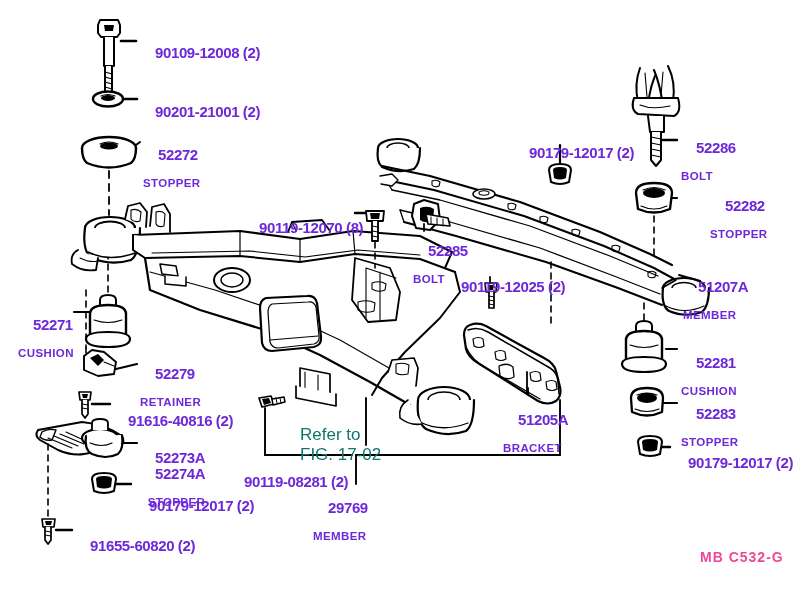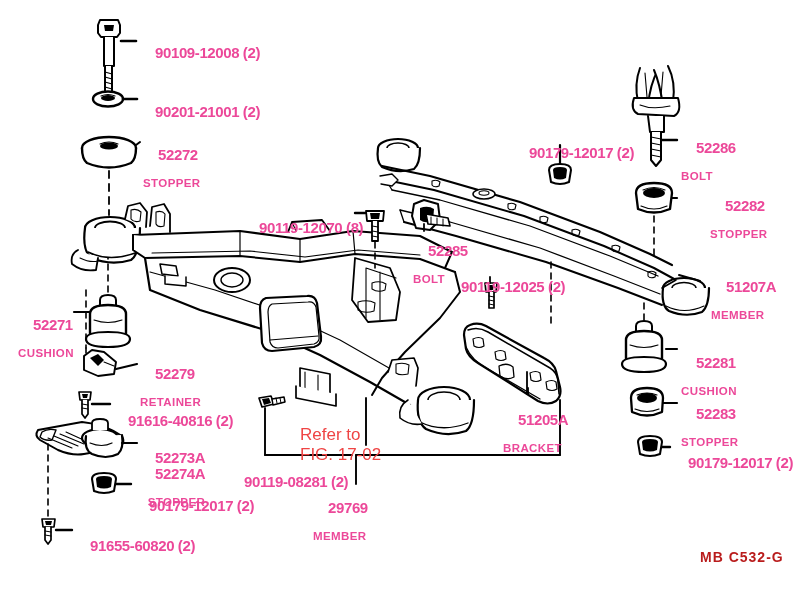--- a/index.html
+++ b/index.html
@@ -6,51 +6,51 @@
   #page{
     position:relative;
     width:800px;height:614px;
     background:#ffffff;
     overflow:hidden;
     font-family:"Liberation Sans","DejaVu Sans",sans-serif;
   }
   #art{position:absolute;left:0;top:0;width:800px;height:614px;}
   .lbl{
     position:absolute;
-    color:#ec4899;
+    color:#6d28d9;
     font-family:"Liberation Sans","DejaVu Sans",sans-serif;
     font-weight:bold;
     font-size:15px;
     line-height:15px;
     letter-spacing:-0.4px;
     white-space:pre;
   }
   .lbl .sub{
     display:block;
     font-size:11.5px;
     line-height:12.5px;
     letter-spacing:0.4px;
     font-weight:bold;
   }
   .refbox{
     position:absolute;
     font-size:17px;
     font-weight:normal;
     line-height:20px;
     letter-spacing:0px;
-    color:#ef4444;
+    color:#0f766e;
     font-family:"Liberation Sans","DejaVu Sans",sans-serif;
     white-space:pre;
   }
   .code{
     position:absolute;
     font-size:14px;
     font-weight:bold;
     letter-spacing:1px;
-    color:#b91c1c;
+    color:#ec4899;
   }
 </style>
 </head>
 <body>
 
 <div id="page">
 
   <svg id="art" viewBox="0 0 800 614" xmlns="http://www.w3.org/2000/svg">
     <rect x="0" y="0" width="800" height="614" fill="#ffffff"></rect>
 
@@ -370,21 +370,21 @@
   <div class="lbl" style="left:681px;top:125px;">
     <span>52286</span>
     <span class="sub">BOLT</span>
   </div>
 
   <div class="lbl" style="left:710px;top:183px;">
     <span>52282</span>
     <span class="sub">STOPPER</span>
   </div>
 
-  <div class="lbl" style="left:683px;top:264px;margin-left:28px;">
+  <div class="lbl" style="left:683px;top:264px;">
     <span>51207A</span>
     <span class="sub">MEMBER</span>
   </div>
 
   <div class="lbl" style="left:681px;top:340px;">
     <span>52281</span>
     <span class="sub">CUSHION</span>
   </div>
 
   <div class="lbl" style="left:681px;top:391px;">

